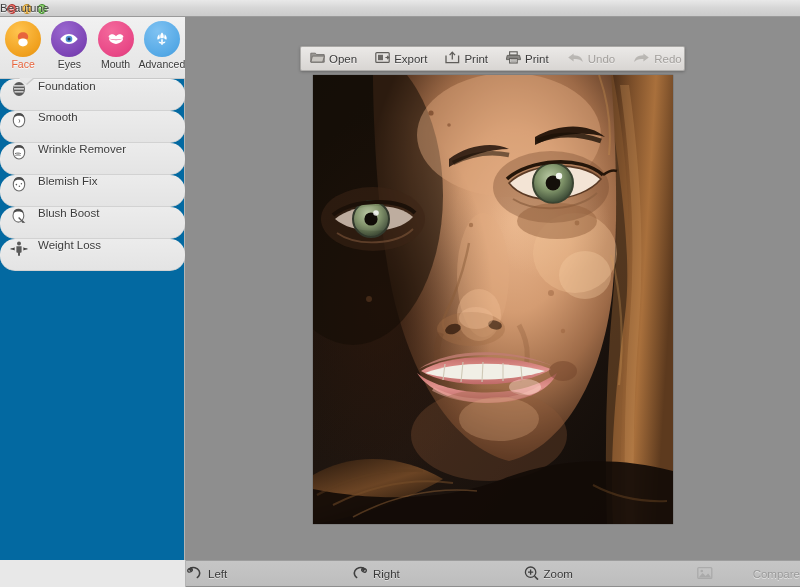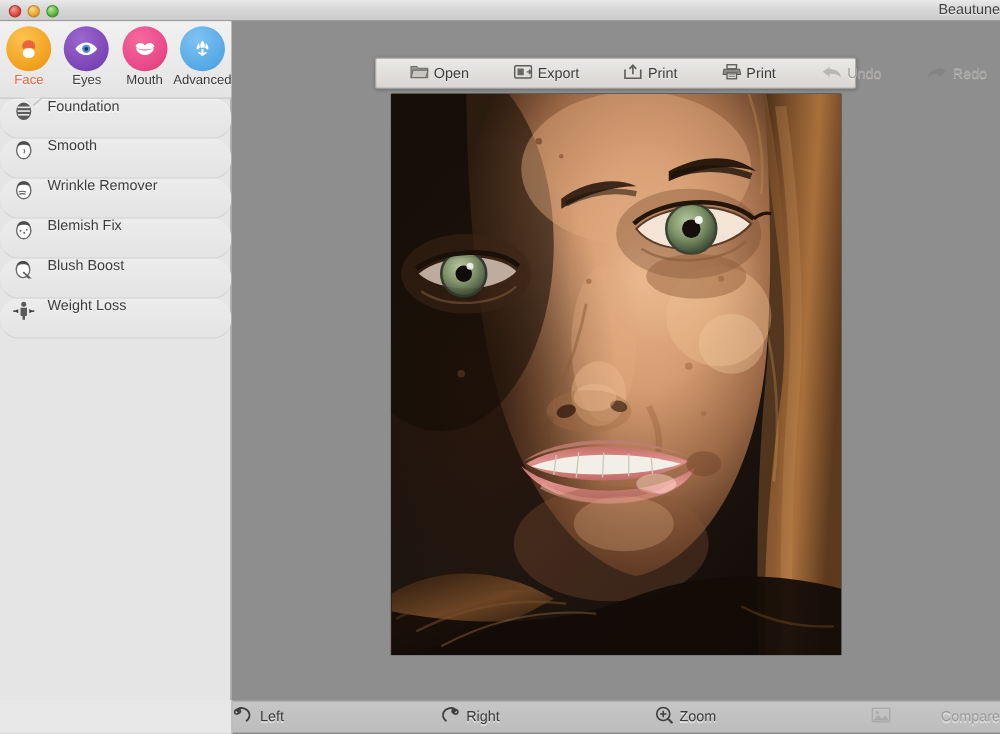--- a/index.html
+++ b/index.html
@@ -14,34 +14,34 @@
   }
 
   
   .titlebar {
     position:absolute; left:0; top:0; width:800px; height:17px;
     background:linear-gradient(to bottom,#e9e9e9 0%,#d6d6d6 50%,#cbcbcb 100%);
     border-bottom:1px solid #9a9a9a;
   }
   .title-text {
     position:absolute; left:0; top:0; width:800px; height:17px;
-    line-height:17px; text-align:right;
+    line-height:17px; text-align:left;
     font-size:11.5px; color:#404040;
     text-shadow:0 1px 0 rgba(255,255,255,.7);
   }
   .traffic { position:absolute; left:7px; top:4px; display:flex; gap:5px; }
   .tl { width:10px; height:10px; border-radius:50%; display:block; }
   .tl.red   { background:radial-gradient(circle at 35% 30%,#f79a94,#e0443e 65%,#b82b28); border:1px solid #b0352f; }
   .tl.amber { background:radial-gradient(circle at 35% 30%,#fbd98b,#e7a52a 65%,#bd7f16); border:1px solid #bf8b20; }
   .tl.green { background:radial-gradient(circle at 35% 30%,#b6e99a,#5cb23d 65%,#3d8a26); border:1px solid #428f2c; }
 
   
   .sidebar {
     position:absolute; left:0; top:17px; width:185px; height:570px;
-    background:#e5e5e5;
+    background:#0369a1;
     border-right:1px solid #b4b4b4;
   }
   .cat-bar {
     position:relative; height:62px; width:185px;
     background:linear-gradient(to bottom,#f1f1f1 0%,#e4e4e4 100%);
     border-bottom:1px solid #c9c9c9;
     display:flex; align-items:flex-start; justify-content:space-around;
     padding-top:4px;
   }
   .cat {
@@ -104,21 +104,20 @@
     border:1px solid rgba(150,148,146,.7);
     border-radius:2px;
     display:flex; align-items:center;
     box-shadow:0 1px 3px rgba(0,0,0,.25);
   }
   .tb-item {
     display:flex; align-items:center; gap:4px;
     padding:0 9px; height:25px; cursor:default;
     font-size:11.5px; color:#3b3b3b;
     text-shadow:0 1px 0 rgba(255,255,255,.6);
-    margin-left:18px;
   }
   .tb-item.disabled { color:#a3a09d; text-shadow:0 1px 0 rgba(255,255,255,.45); }
   .tb-item.disabled svg { opacity:.38; }
 
   
   .photo {
     position:absolute; left:127px; top:58px; width:360px; height:449px;
     overflow:hidden;
     background:#120c07;
     box-shadow:0 0 1px rgba(0,0,0,.6);

